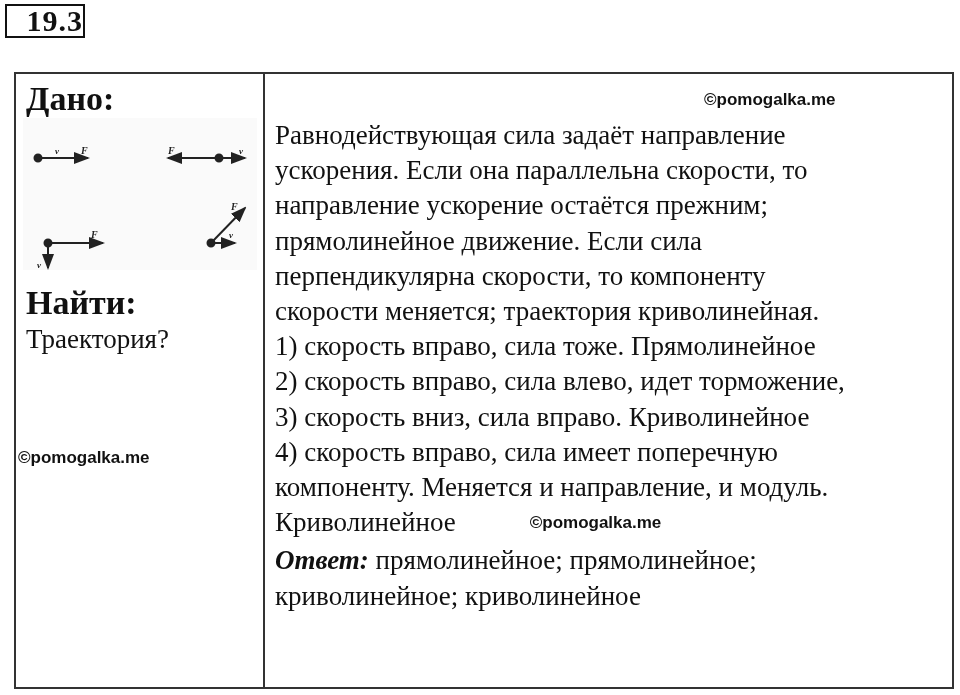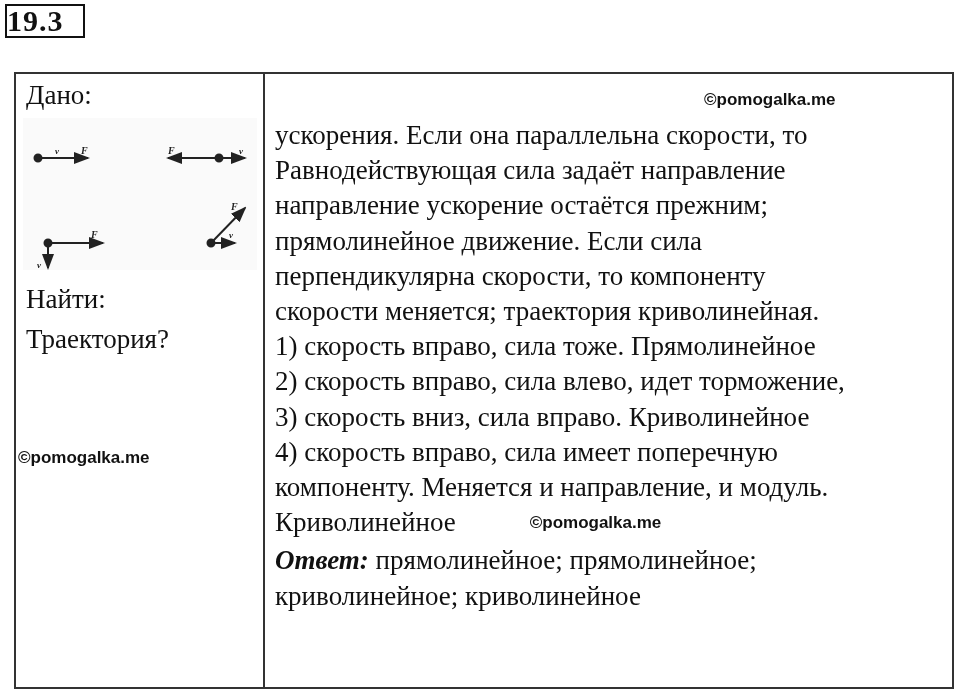--- a/index.html
+++ b/index.html
@@ -1,22 +1,22 @@
 <!DOCTYPE html>
 <html><head>
 <meta charset="utf-8">
 <style>
   html, body { margin:0; padding:0; background:#fff; }
   body { width:960px; height:695px; position:relative; overflow:hidden; font-family:"Liberation Serif", serif; color:#111; }
-  .num { position:absolute; left:5px; top:4px; width:76px; height:30px; border:2px solid #111; font-weight:bold; font-size:30px; line-height:30px; text-align:left; letter-spacing:1px; }
+  .num { position:absolute; left:5px; top:4px; width:76px; height:30px; border:2px solid #111; font-weight:bold; font-size:30px; line-height:30px; text-align:right; letter-spacing:1px; }
   .tbl { position:absolute; left:14px; top:72px; width:940px; height:617px; border:2px solid #333; box-sizing:border-box; }
   .divider { position:absolute; left:247px; top:0; width:2px; height:100%; background:#333; }
   .left { position:absolute; left:0; top:0; width:247px; height:100%; }
   .right { position:absolute; left:249px; top:0; right:0; height:100%; }
-  .h { font-weight:normal; font-size:27px; }
+  .h { font-weight:bold; font-size:34px; }
   .dano { position:absolute; left:10px; top:6px; }
   .fig { position:absolute; left:7px; top:44px; width:234px; height:152px; background:#fafafa; }
   .najti { position:absolute; left:10px; top:210px; }
   .traj { position:absolute; left:10px; top:250px; font-size:27px; }
   .wm { font-family:"Liberation Sans", sans-serif; font-weight:bold; font-size:17px; position:absolute; }
   .wm1 { left:2px; top:374px; }
   .resh { position:absolute; left:10px; top:6px; }
   .wm2 { left:439px; top:16px; }
   .body { position:absolute; left:10px; top:44px; font-size:27px; line-height:35.2px; white-space:nowrap; }
   .wm3 { position:relative; display:inline-block; margin-left:74px; font-size:17px; top:-3px; }
@@ -67,22 +67,22 @@
       </svg>
     </div>
     <div class="h najti">Найти:</div>
     <div class="traj">Траектория?</div>
     <div class="wm wm1">©pomogalka.me</div>
   </div>
   <div class="divider"></div>
   <div class="right">
     <div class="wm wm2">©pomogalka.me</div>
     <div class="body">
+      <div>Равнодействующая сила задаёт направление</div>
       <div>ускорения. Если она параллельна скорости, то</div>
-      <div>Равнодействующая сила задаёт направление</div>
       <div>направление ускорение остаётся прежним;</div>
       <div>прямолинейное движение. Если сила</div>
       <div>перпендикулярна скорости, то компоненту</div>
       <div>скорости меняется; траектория криволинейная.</div>
       <div>1) скорость вправо, сила тоже. Прямолинейное</div>
       <div>2) скорость вправо, сила влево, идет торможение,</div>
       <div>3) скорость вниз, сила вправо. Криволинейное</div>
       <div>4) скорость вправо, сила имеет поперечную</div>
       <div>компоненту. Меняется и направление, и модуль.</div>
       <div><span>Криволинейное</span><span class="wm wm3">©pomogalka.me</span></div>

